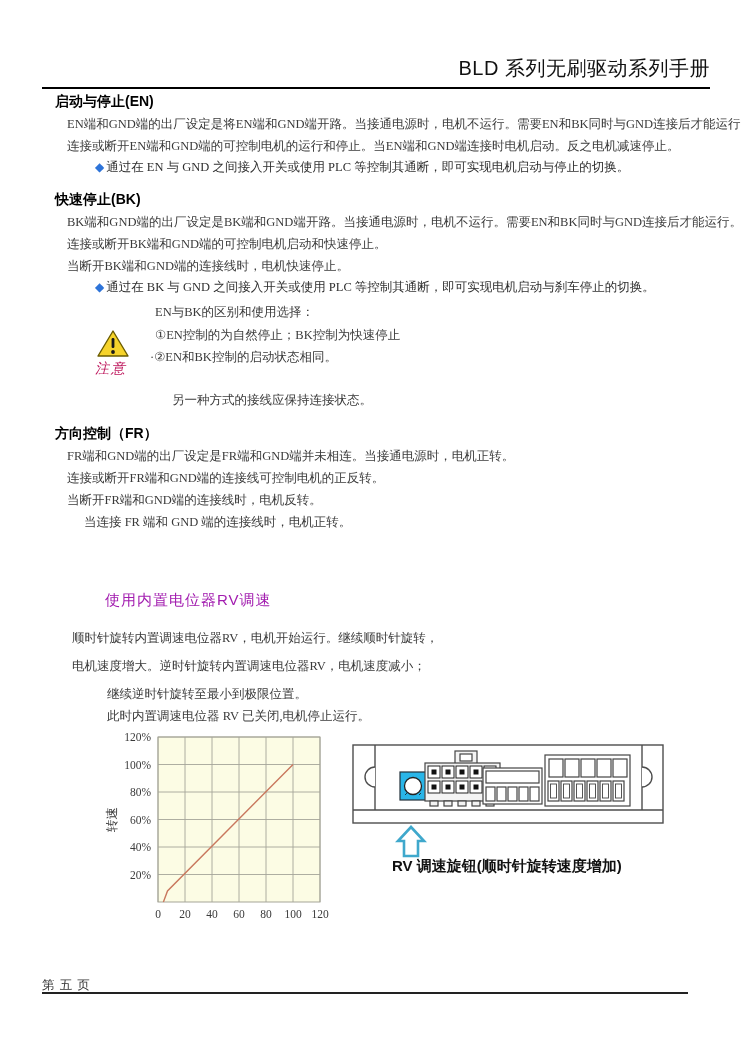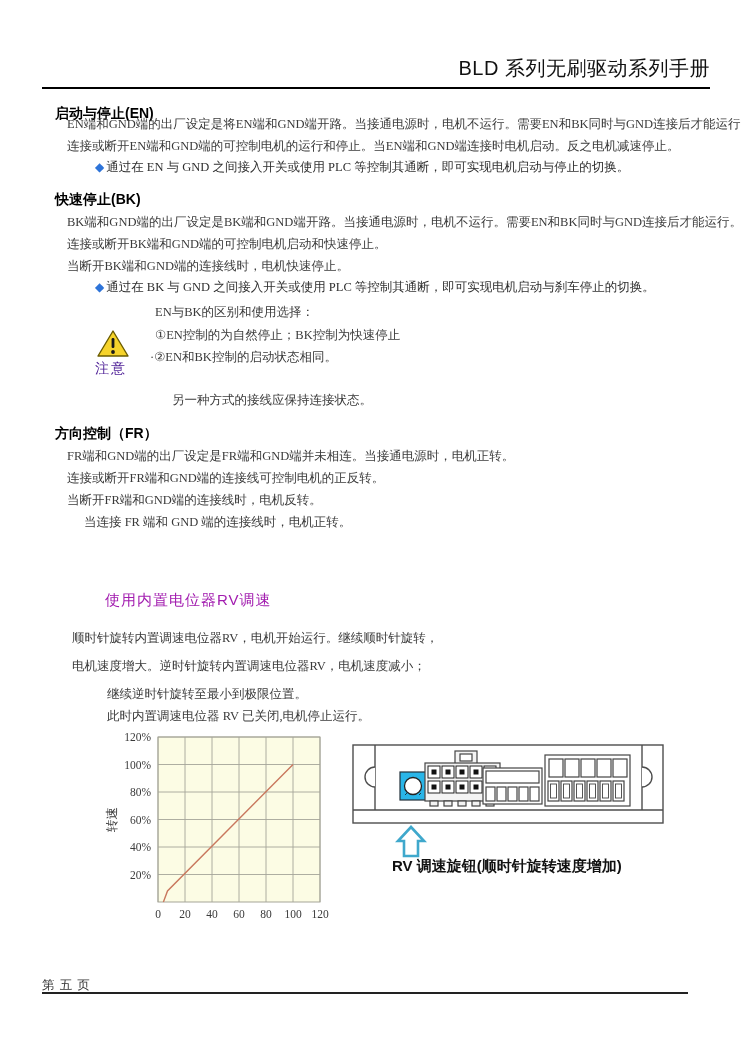--- a/index.html
+++ b/index.html
@@ -6,36 +6,36 @@
   #page{position:relative;width:750px;height:1060px;background:#ffffff;overflow:hidden;
         font-family:"Liberation Serif","DejaVu Serif",serif;color:#3a3a3a;}
   .abs{position:absolute;white-space:nowrap;}
   .hdr-title{font-family:"Liberation Sans","DejaVu Sans",sans-serif;font-size:20px;color:#111;letter-spacing:.5px;}
   .rule{position:absolute;background:#000;height:2px;}
   .rule-thin{position:absolute;background:#222;height:1.5px;}
   .sec-h{font-family:"Liberation Sans","DejaVu Sans",sans-serif;font-weight:bold;font-size:14px;color:#000;}
   .body-line{font-size:12.5px;color:#3a3a3a;}
   .bullet-line{font-size:12.5px;color:#2f2f2f;}
   .diamond{color:#2E74D9;font-size:12px;margin-right:2px;}
-  .notice-label{font-size:14px;color:#4c1d95;letter-spacing:2px;}
+  .notice-label{font-size:14px;color:#be185d;letter-spacing:2px;font-style:italic;}
   .big-h{font-family:"Liberation Sans","DejaVu Sans",sans-serif;font-weight:bold;font-size:18px;color:#000;letter-spacing:1px;}
   .blue-sub{font-family:"Liberation Sans","DejaVu Sans",sans-serif;font-size:15px;color:#a21caf;letter-spacing:1px;}
   .caption{font-family:"Liberation Sans","DejaVu Sans",sans-serif;font-weight:bold;font-size:15px;color:#111;}
   .footer-text{font-size:12.5px;color:#333;letter-spacing:1px;}
   svg text{font-family:"Liberation Serif","DejaVu Serif",serif;}
 </style>
 </head>
 <body>
 
 <div id="page">
 
   <div class="abs hdr-title" style="top:55px;right:40px;">BLD 系列无刷驱动系列手册</div>
   <div class="rule" style="top:87px;left:42px;width:668px;"></div>
 
-  <div class="abs sec-h" style="top:93px;left:55px;margin-top:12px;">启动与停止(EN)</div>
+  <div class="abs sec-h" style="top:93px;left:55px;">启动与停止(EN)</div>
   <div class="abs body-line" style="top:116px;left:67px;">EN端和GND端的出厂设定是将EN端和GND端开路。当接通电源时，电机不运行。需要EN和BK同时与GND连接后才能运行</div>
   <div class="abs body-line" style="top:138px;left:67px;">连接或断开EN端和GND端的可控制电机的运行和停止。当EN端和GND端连接时电机启动。反之电机减速停止。</div>
   <div class="abs bullet-line" style="top:159px;left:95px;">
     <span class="diamond">◆</span><span>通过在 EN 与 GND 之间接入开关或使用 PLC 等控制其通断，即可实现电机启动与停止的切换。</span>
   </div>
 
   <div class="abs sec-h" style="top:191px;left:55px;">快速停止(BK)</div>
   <div class="abs body-line" style="top:214px;left:67px;text-align:right;">BK端和GND端的出厂设定是BK端和GND端开路。当接通电源时，电机不运行。需要EN和BK同时与GND连接后才能运行。</div>
   <div class="abs body-line" style="top:236px;left:67px;">连接或断开BK端和GND端的可控制电机启动和快速停止。</div>
   <div class="abs body-line" style="top:258px;left:67px;">当断开BK端和GND端的连接线时，电机快速停止。</div>

